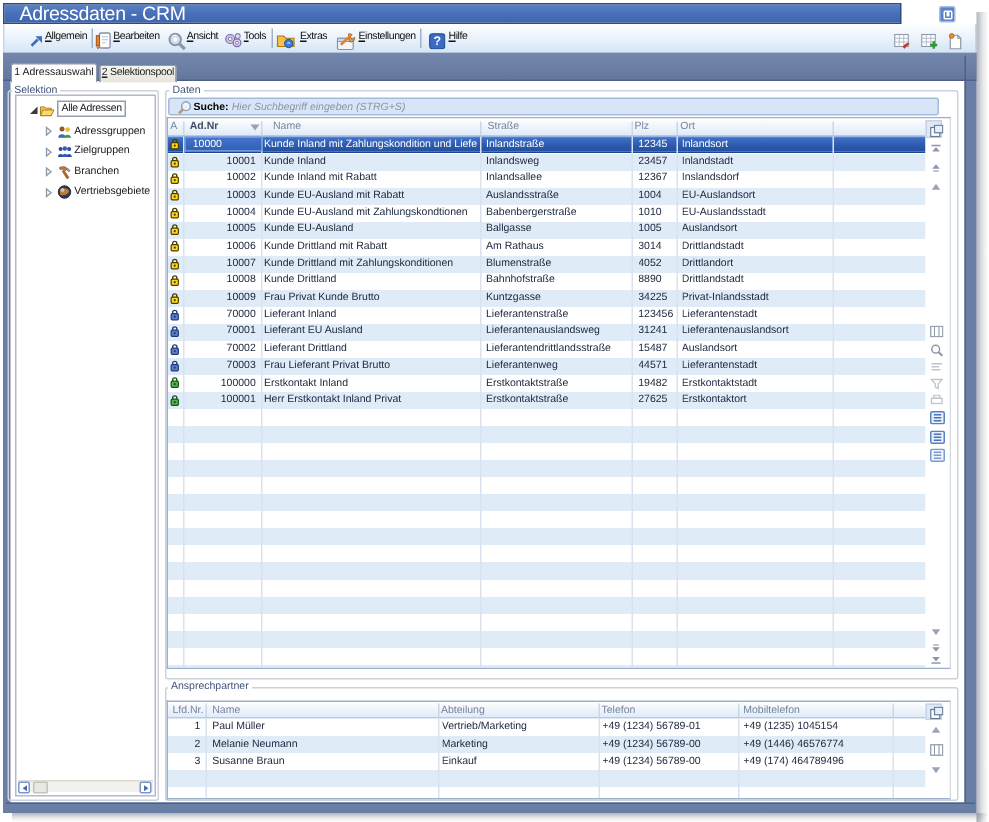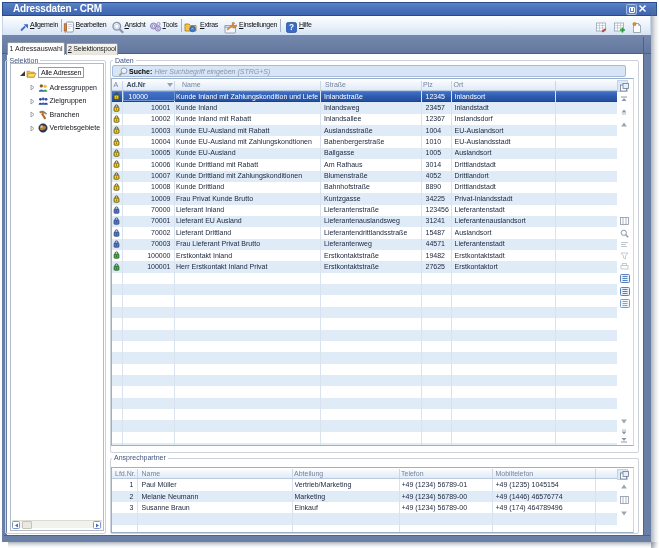--- a/index.html
+++ b/index.html
@@ -7,23 +7,23 @@
 #w { position:absolute; left:0; top:0; width:659px; height:548px; }
 .abs { position:absolute; }
 
 
 #shR { left:651px; top:8px; width:8px; height:540px;
   background:linear-gradient(90deg, rgba(100,110,125,.50), rgba(120,130,145,.18) 55%, rgba(130,140,150,0)); }
 #shB { left:8px; top:542px; width:643px; height:6px;
   background:linear-gradient(180deg, rgba(100,110,125,.50), rgba(120,130,145,.18) 55%, rgba(130,140,150,0)); }
 #shC { left:651px; top:542px; width:8px; height:6px;
   background:radial-gradient(circle at 0 0, rgba(100,110,125,.45), rgba(130,140,150,0) 75%); }
-#title { left:2px; top:2px; width:655px; height:14px;
+#title { left:2px; top:2px; width:599px; height:14px;
   background:linear-gradient(180deg,#5a82c6 0%,#4a72ba 45%,#3e65ad 100%);
-  border:1px solid #2a4a88; color:#fff; font-size:10px; font-weight:bold;
+  border:1px solid #2a4a88; color:#fff; font-size:13px; font-weight:normal;
   line-height:12px; padding-left:10px; letter-spacing:-0.2px; }
 #menu { left:2px; top:16px; width:649px; height:19px;
   background:linear-gradient(180deg,#fdfeff 0%,#e9f1fb 55%,#d6e4f5 100%);
   border-left:1px solid #c6d6ea; border-right:1px solid #c6d6ea; }
 #slate { left:2px; top:35px; width:649px; height:507px; background:#6a7fa6; }
 #tabband { left:2px; top:35px; width:649px; height:19px;
   background:linear-gradient(180deg,#7487ac 0%,#64789f 100%); border-bottom:1px solid #4d6087; }
 #content { left:7px; top:54px; width:636px; height:480.5px; background:#fff; }
 .dline { background:#4e6188; }
 #dlB { left:4px; top:534.8px; width:646px; height:1.2px; }

